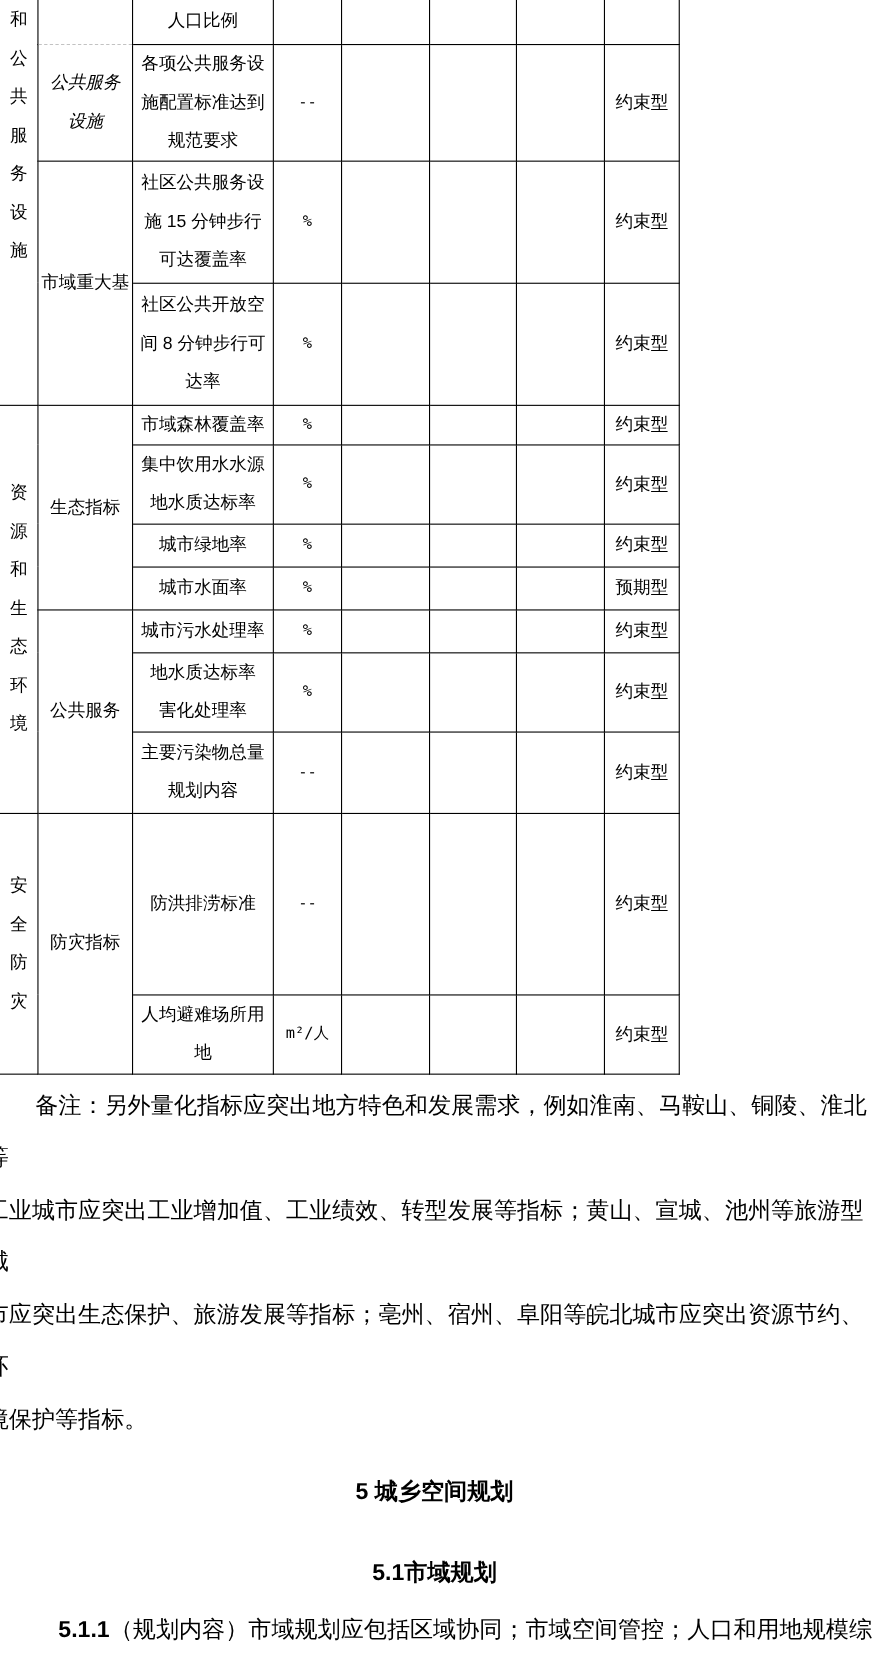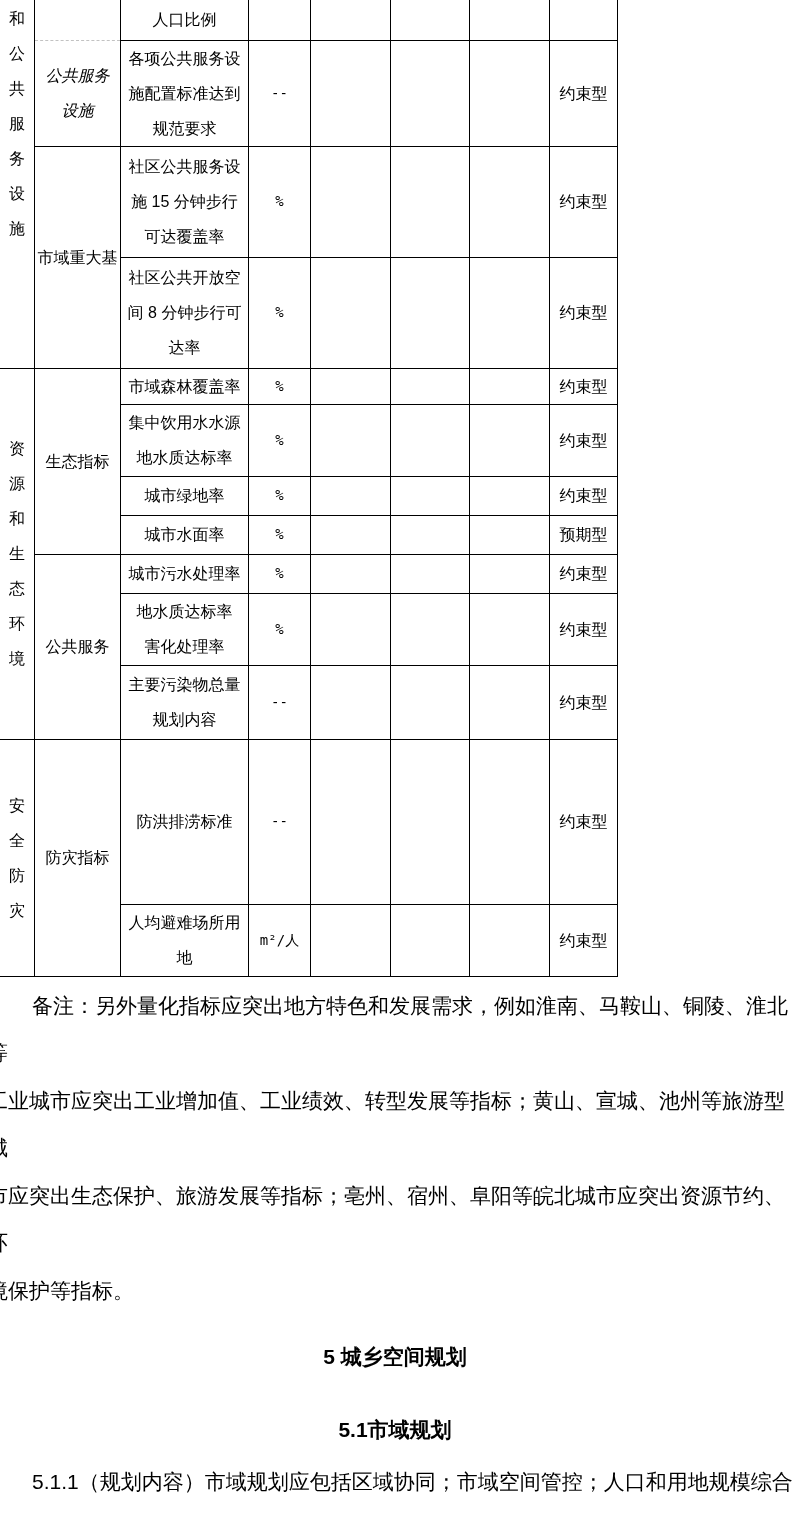--- a/index.html
+++ b/index.html
@@ -30,21 +30,21 @@
   .tblock{
     margin-left:-13px;width:816px;
     font-size:21px;line-height:47.5px;
     white-space:pre-line;
   }
   .note{margin-top:5px;text-indent:45px;}
   .h-chapter{margin-top:19px;text-align:center;font-weight:bold;font-size:21px;line-height:47.5px;}
   .h-section{margin-top:25px;text-align:center;font-weight:bold;font-size:21px;line-height:47.5px;}
   .clause{text-indent:45px;}
   .c511{margin-top:5px;}
-  .cnum{font-weight:normal;}
+  .cnum{font-weight:bold;margin-left:21px;}
 </style>
 </head>
 <body>
 
 <div class="doc">
 
   <table class="itab">
     <colgroup>
       <col style="width:34px">
         <col style="width:86px">

